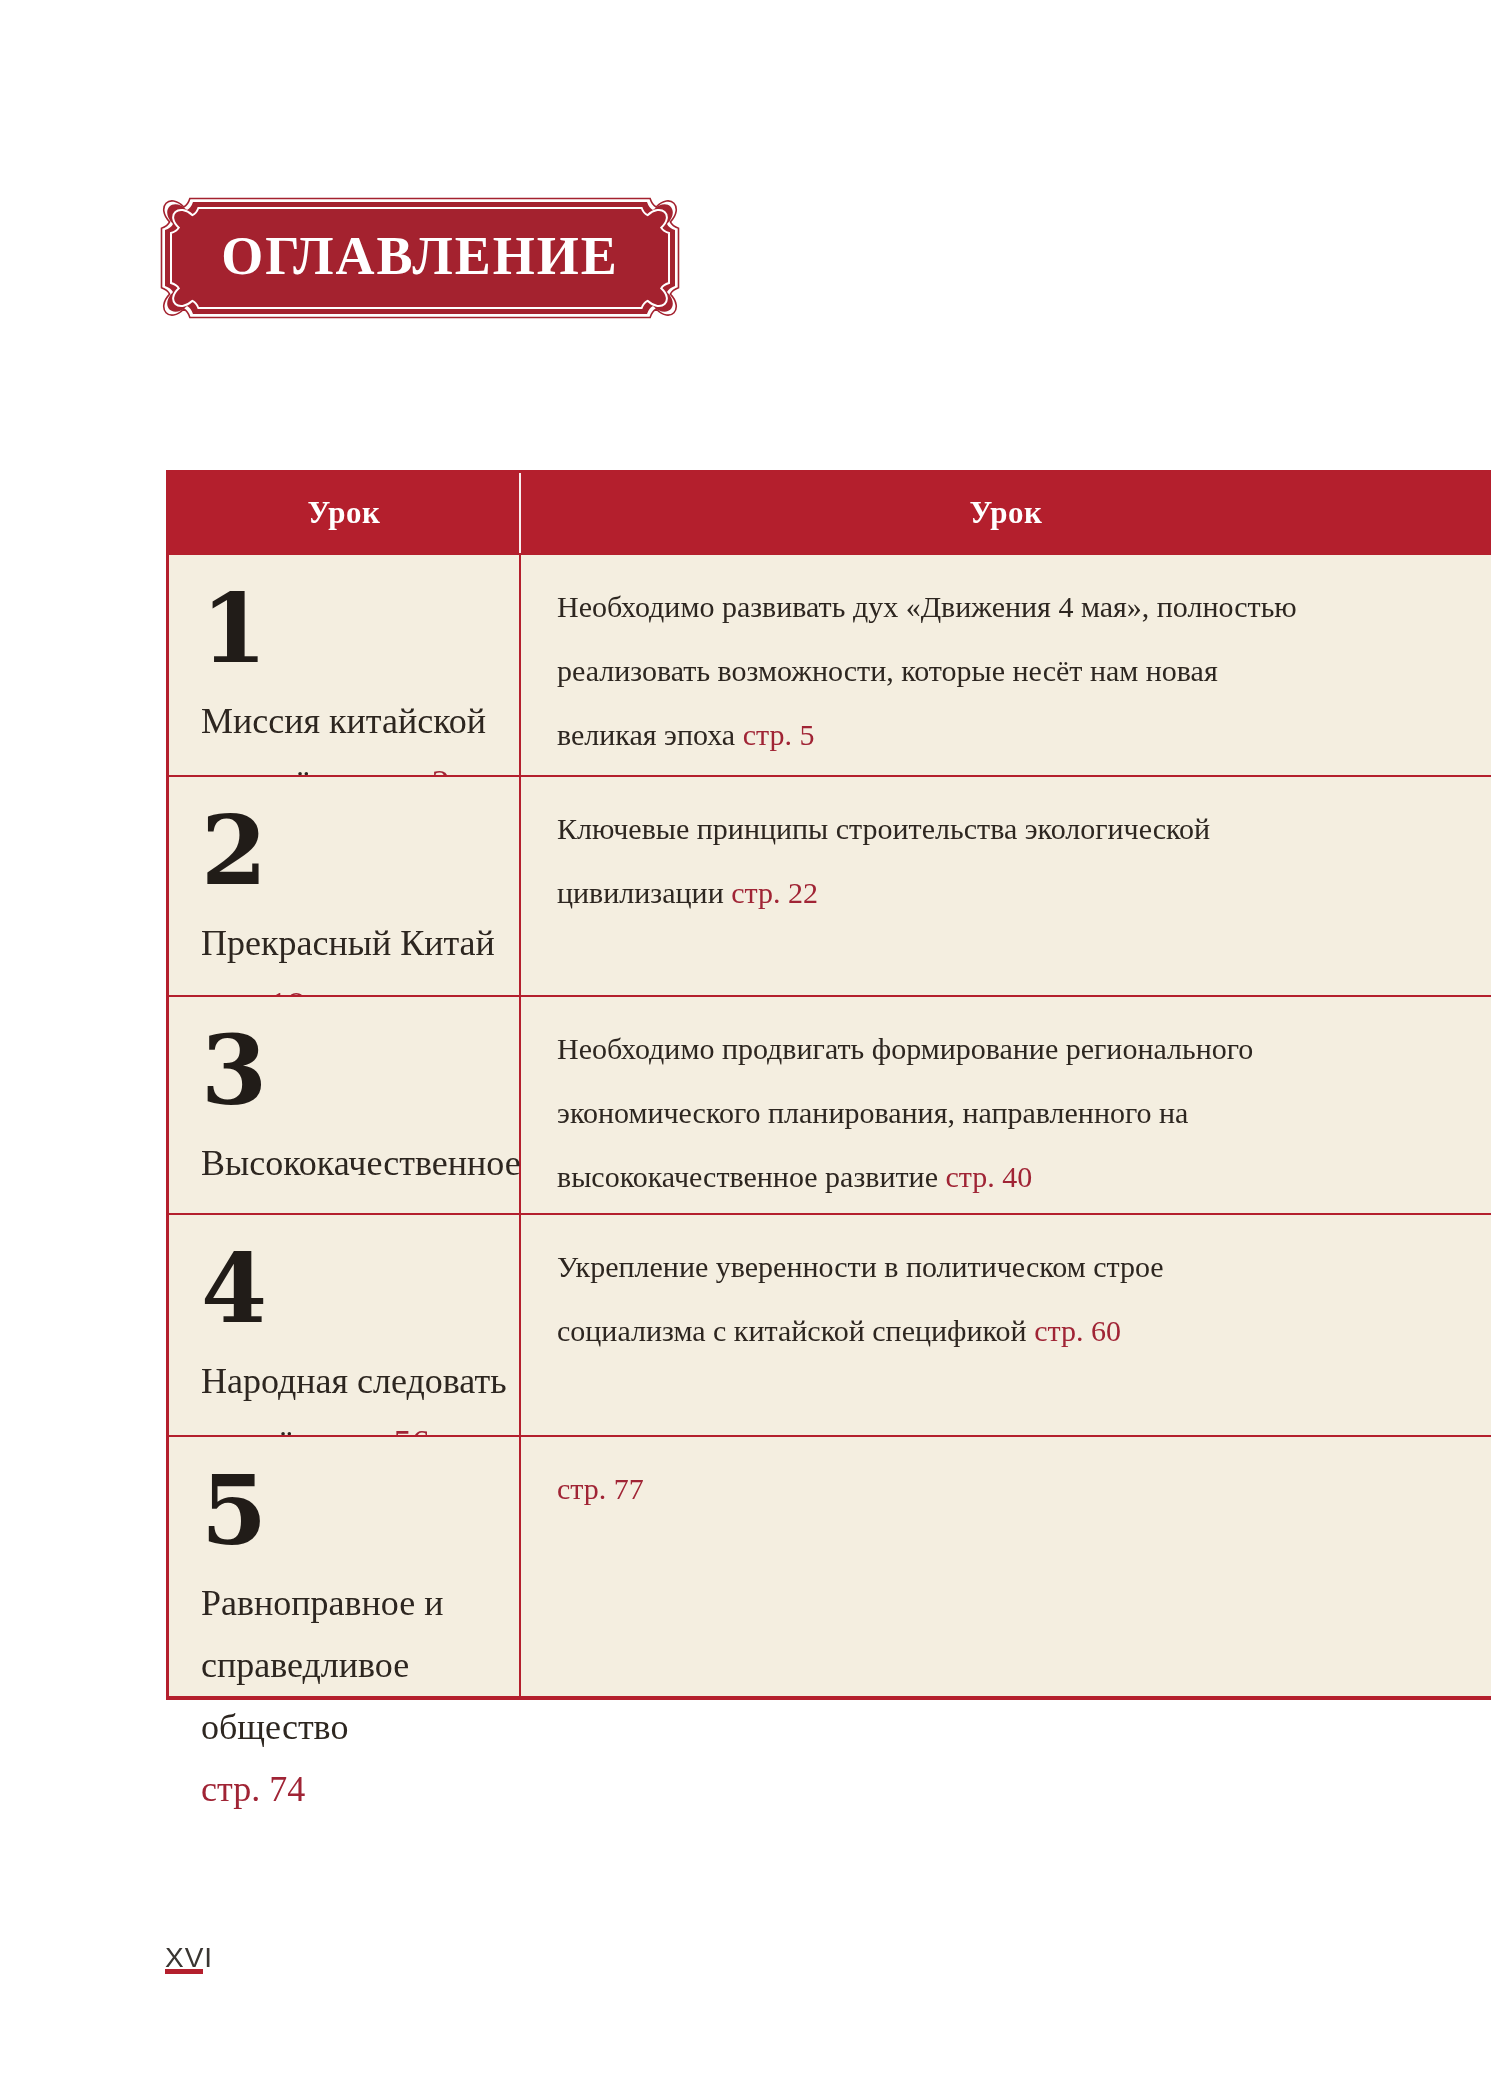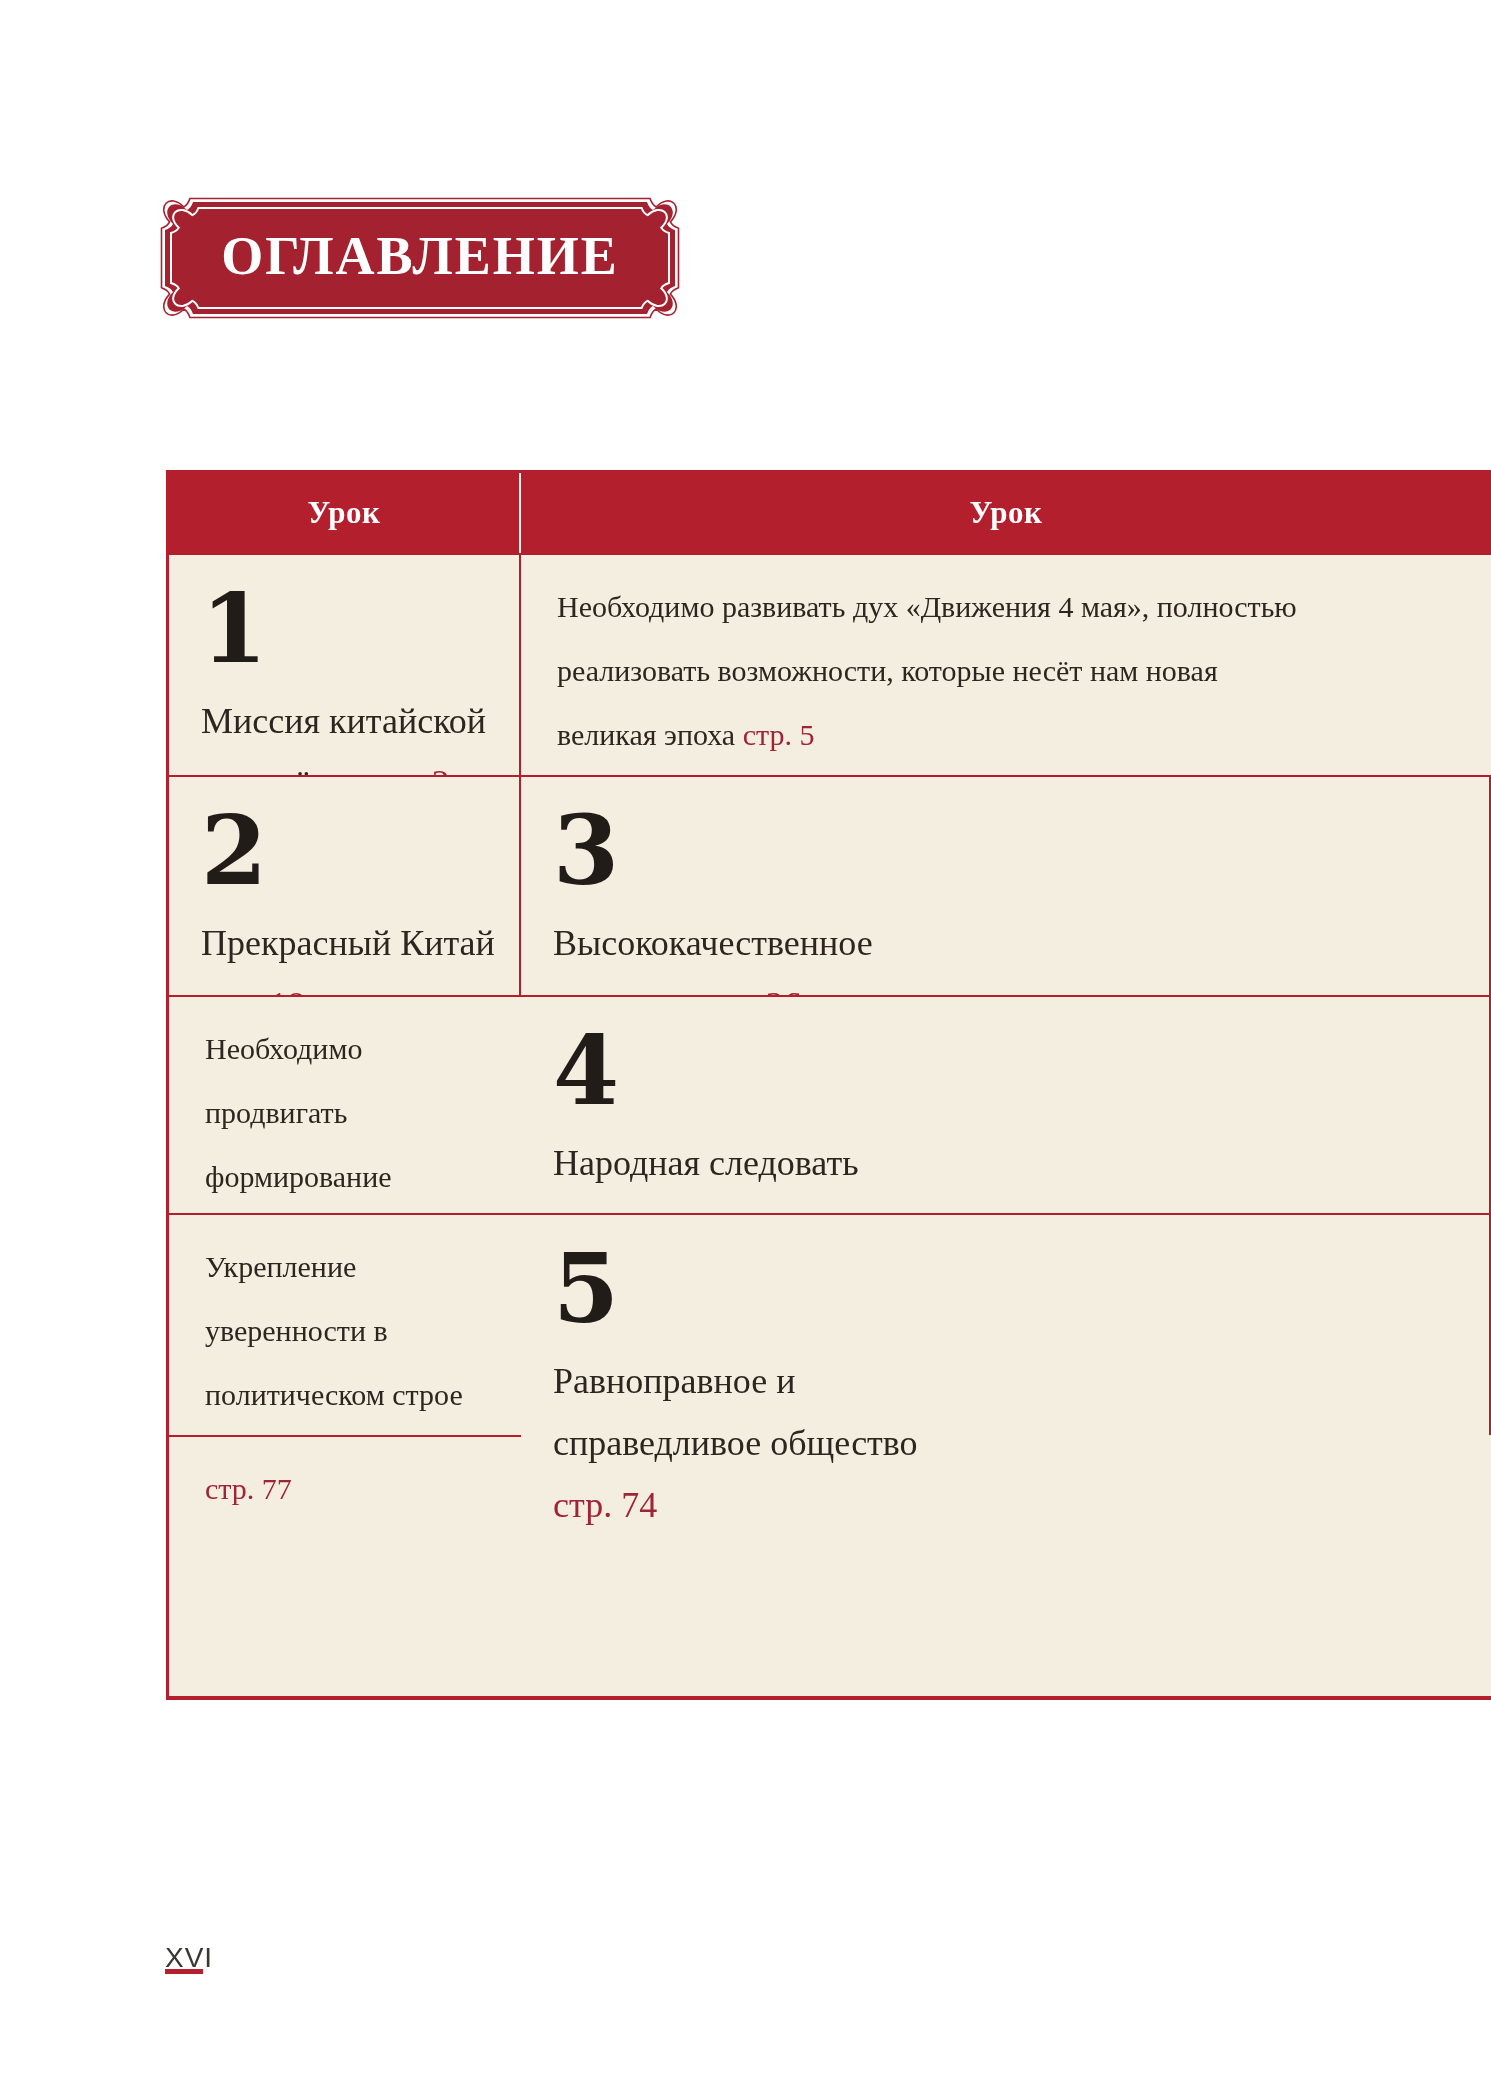--- a/index.html
+++ b/index.html
@@ -131,20 +131,24 @@
       <div class="text-body"><span>Необходимо развивать дух «Движения 4 мая», полностью
 реализовать возможности, которые несёт нам новая
 великая эпоха </span><span class="pref">стр. 5</span></div>
     </div>
 
     <div class="body-cell lesson-cell">
       <div class="lesson-number">2</div>
       <div class="lesson-title"><span>Прекрасный Китай
 </span><span class="pref">стр. 18</span></div>
     </div>
+    <div class="body-cell text-cell">
+      <div class="text-body"><span>Ключевые принципы строительства экологической
+цивилизации </span><span class="pref">стр. 22</span></div>
+    </div>
 
     <div class="body-cell lesson-cell">
       <div class="lesson-number">3</div>
       <div class="lesson-title"><span>Высококачественное
 развитие </span><span class="pref">стр. 36</span></div>
     </div>
     <div class="body-cell text-cell">
       <div class="text-body"><span>Необходимо продвигать формирование регионального
 экономического планирования, направленного на
 высококачественное развитие </span><span class="pref">стр. 40</span></div>

